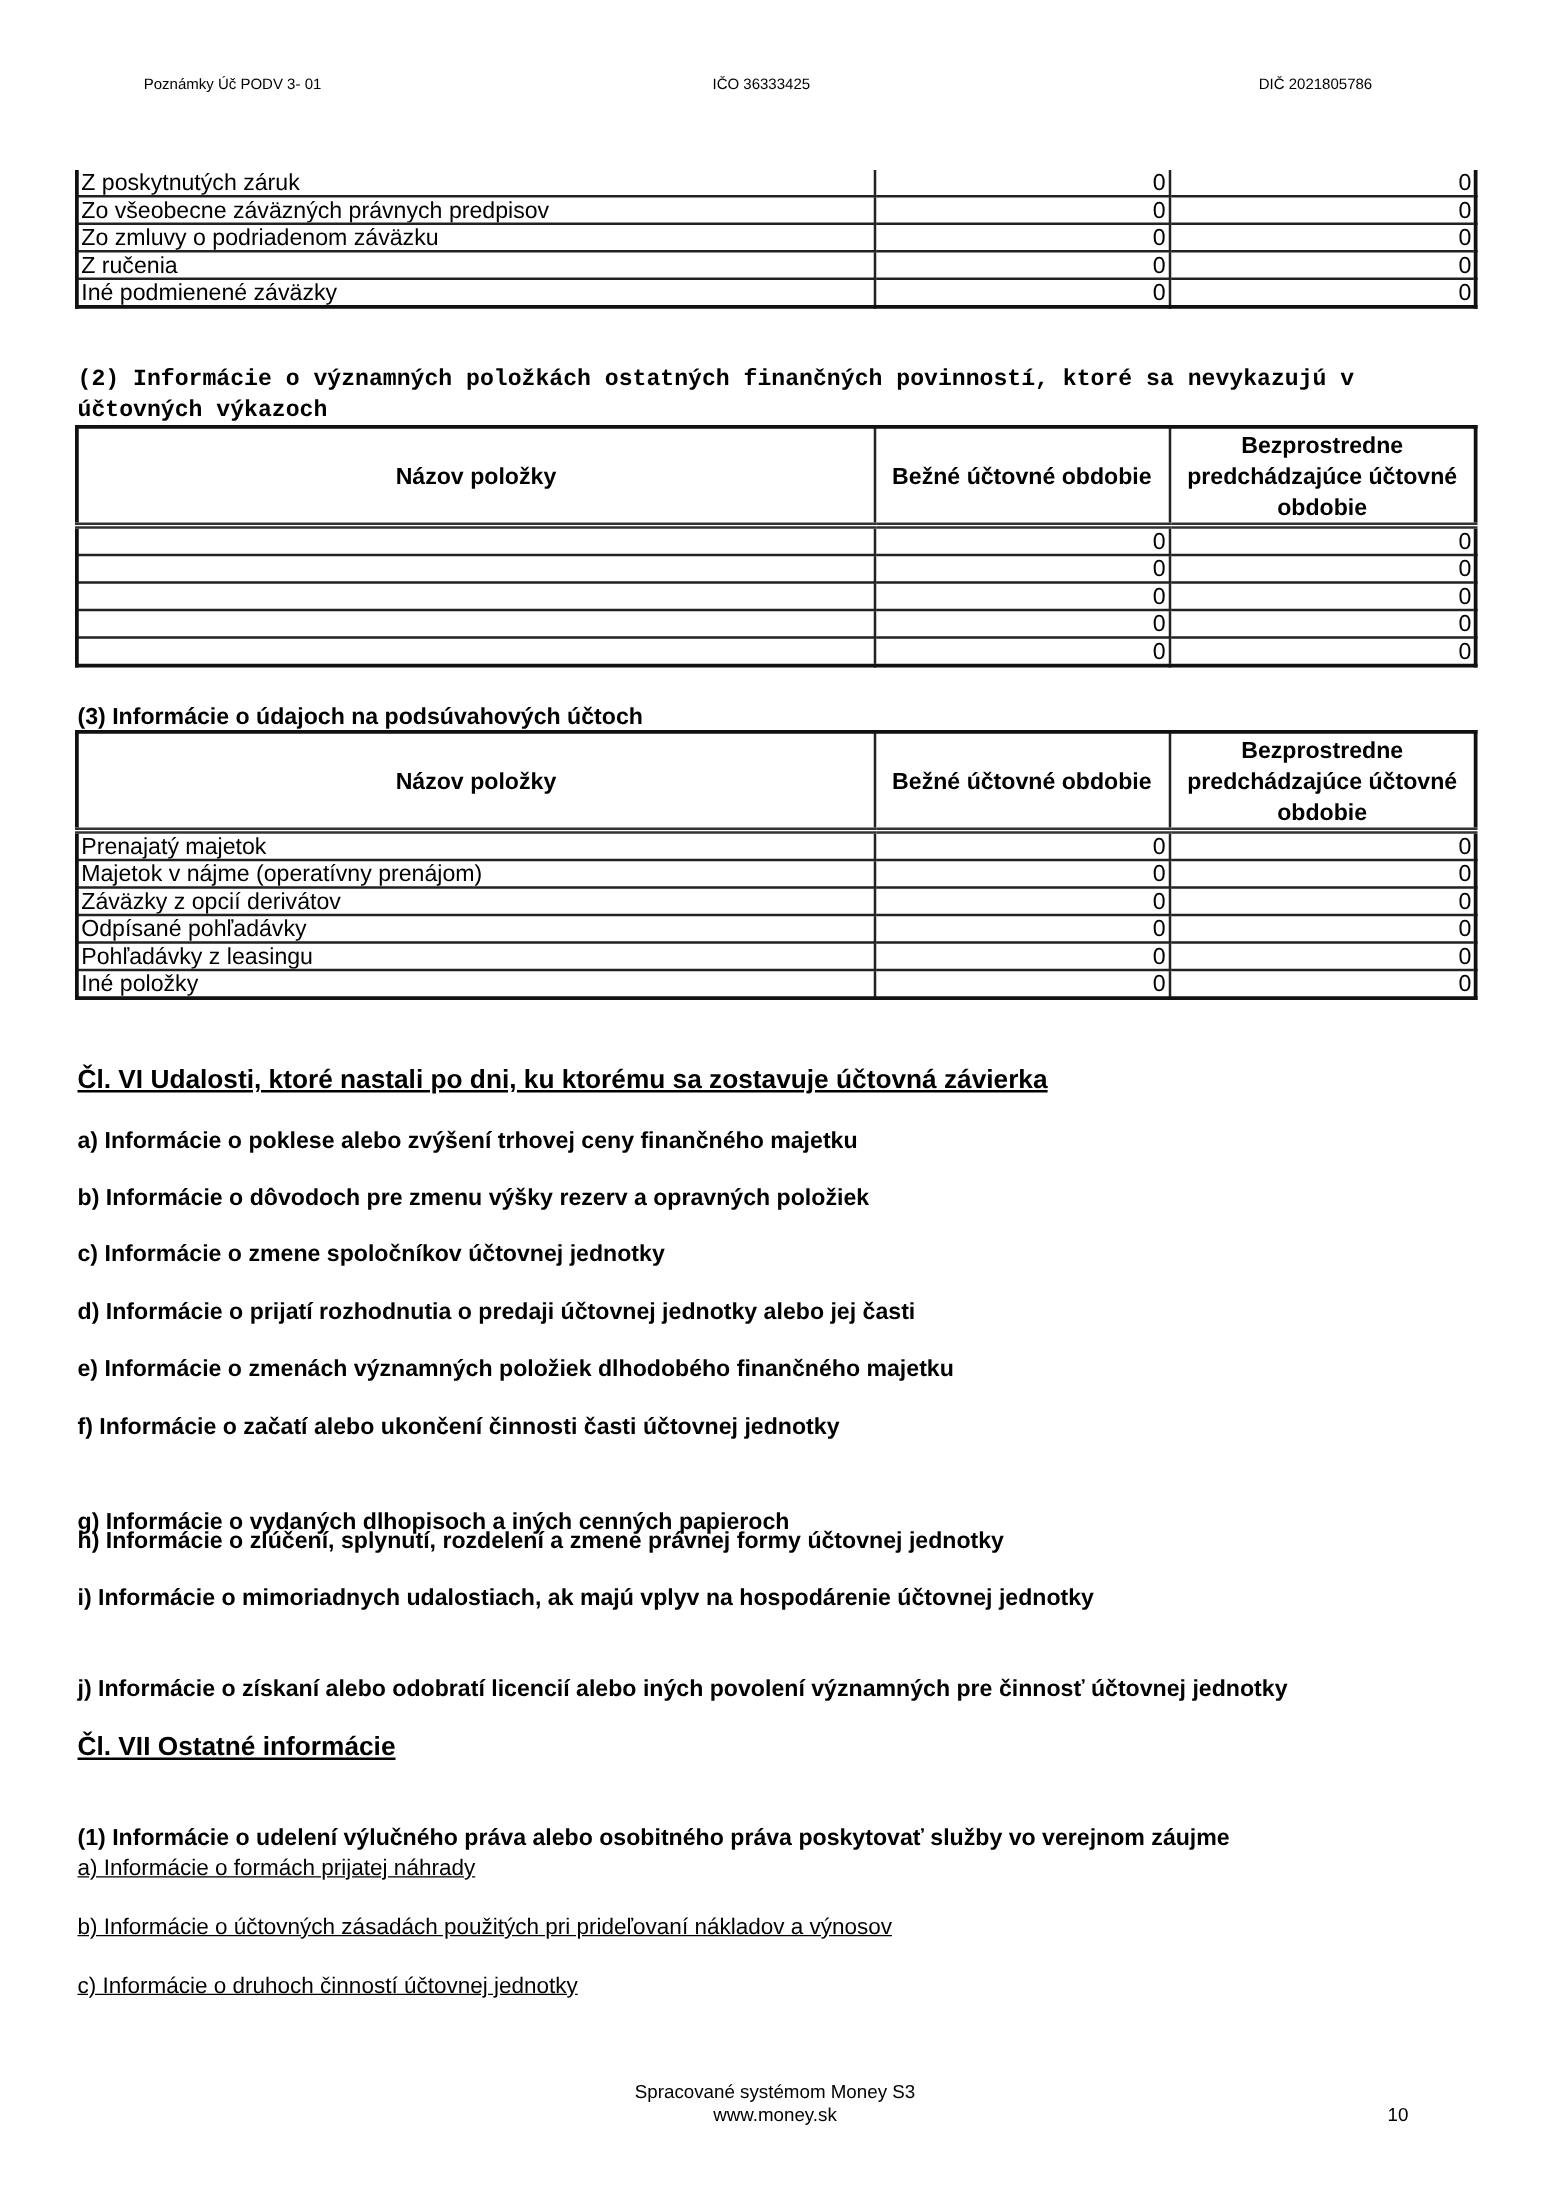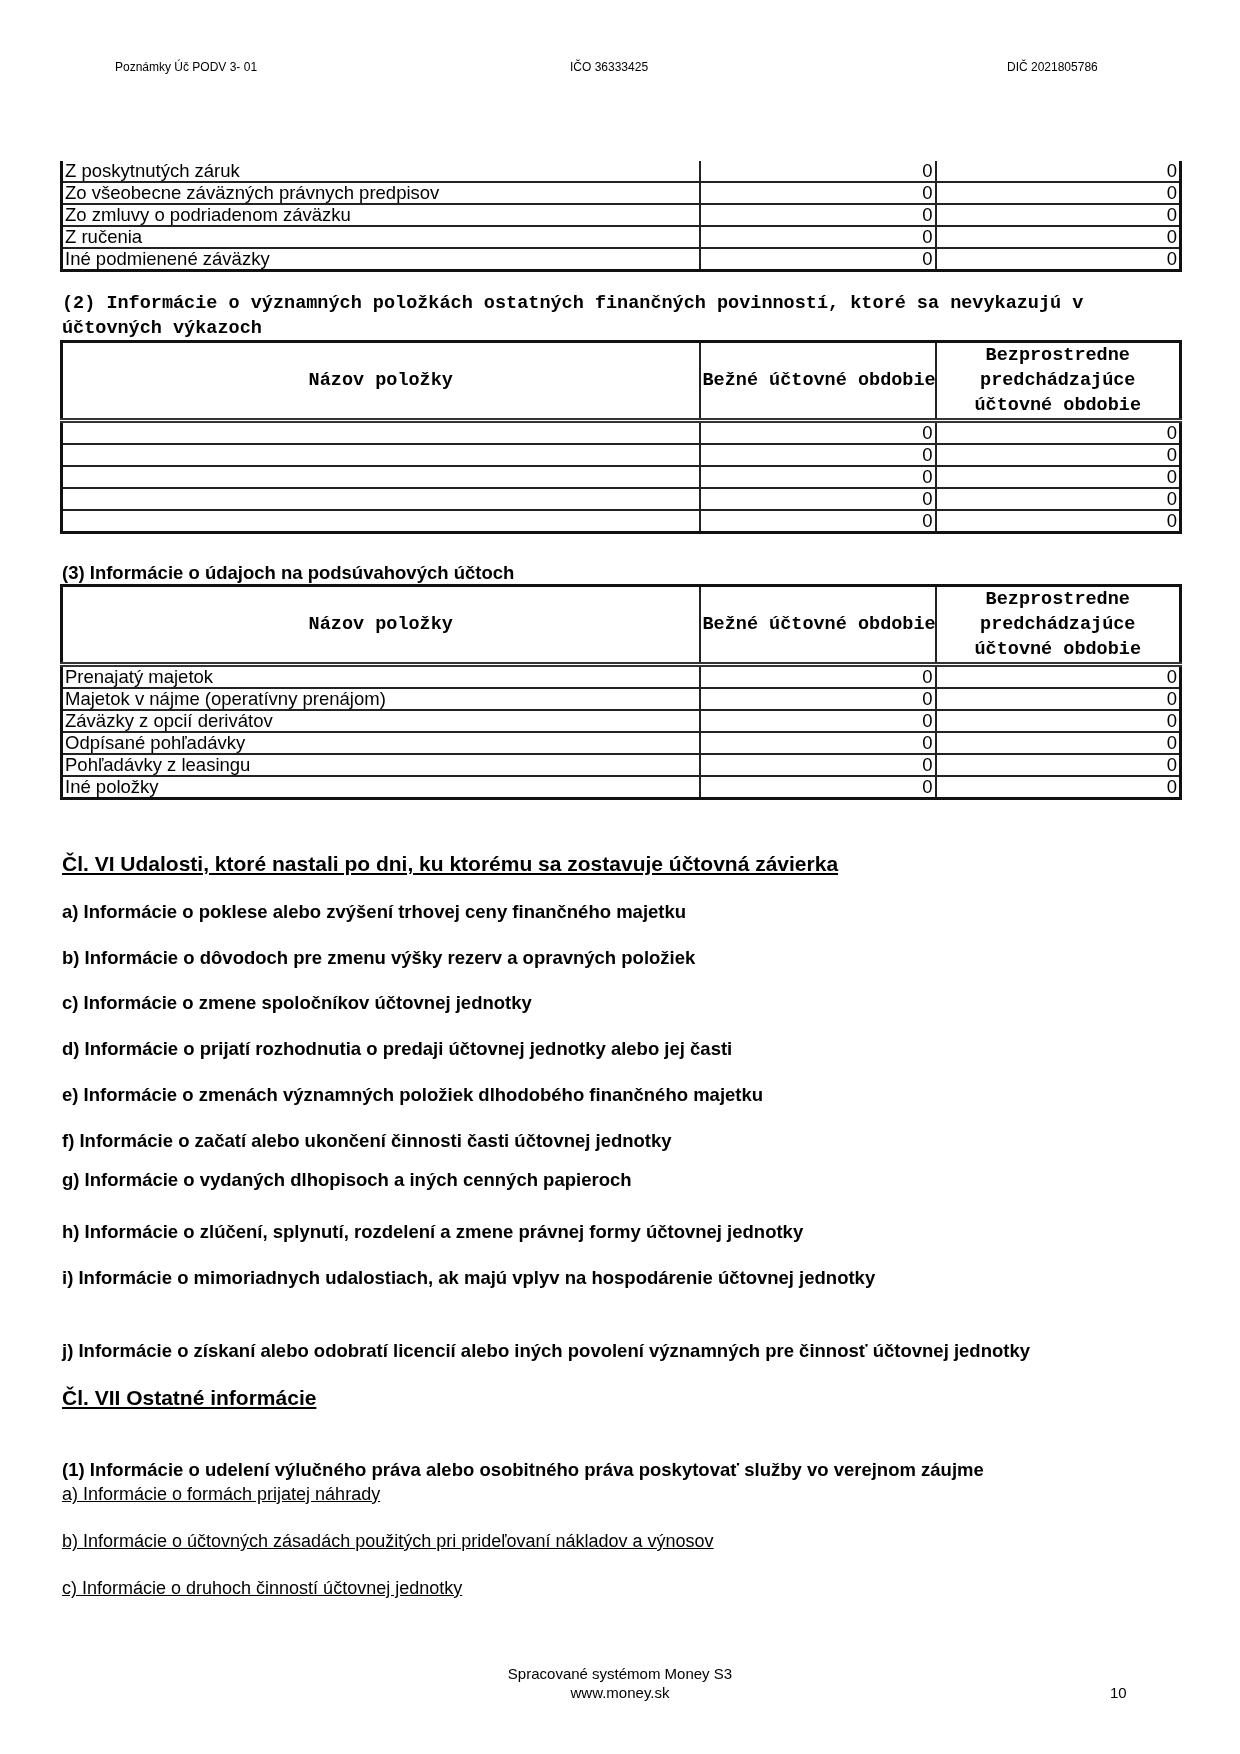--- a/index.html
+++ b/index.html
@@ -25,21 +25,21 @@
       border: 2px solid #222; padding: 0 2px; height: 20px; line-height: 20px;
       white-space: nowrap; overflow: hidden;
     }
     table.grid td.num { text-align: right; }
     table.grid td.lbl { text-align: left; }
     table.grid.framed { border: 3px solid #111; }
     table.grid.t1 { border-left: 3px solid #111; border-right: 3px solid #111; border-bottom: 3px solid #111; }
     table.grid.t1 tr:first-child td { border-top: none; }
     table.grid th {
       border: 2px solid #222; font-weight: bold; font-size: 18.5px; line-height: 25px;
-      padding: 0 2px; text-align: center; vertical-align: middle; font-family: Liberation Mono, monospace;
+      padding: 0 2px; text-align: center; vertical-align: middle;
     }
     table.grid tr.head th { border-bottom: 5px double #333; height: 75px; }
     table.grid tr.head th.mid { white-space: nowrap; }
 
     .sec {
       position: absolute; left: 62px; font-weight: bold; font-size: 18.5px; line-height: 25px;
     }
     .art {
       position: absolute; left: 62px; font-weight: bold; font-size: 21px; text-decoration: underline;
     }
@@ -47,21 +47,21 @@
     .sub { position: absolute; left: 62px; font-size: 18px; text-decoration: underline; }
     .foot { position: absolute; font-size: 15px; text-align: center; }
   </style>
 </head>
 <body>
 
 <div class="abs hdr hdr-left">Poznámky Úč PODV 3- 01</div>
 <div class="abs hdr hdr-mid">IČO 36333425</div>
 <div class="abs hdr hdr-right">DIČ 2021805786</div>
 
-<table class="grid t1" style="top:161px;">
+<table class="grid t1" style="top:136px;">
   <colgroup>
       <col class="c1">
       <col class="c2">
       <col class="c3">
     </colgroup>
   <tbody>
     <tr>
       <td class="lbl">Z poskytnutých záruk</td>
       <td class="num">0</td>
       <td class="num">0</td>
@@ -180,21 +180,21 @@
   </tbody>
 </table>
 
 <div class="art" style="top:852px;">Čl. VI Udalosti, ktoré nastali po dni, ku ktorému sa zostavuje účtovná závierka</div>
 <div class="item" style="top:901px;">a) Informácie o poklese alebo zvýšení trhovej ceny finančného majetku</div>
 <div class="item" style="top:947px;">b) Informácie o dôvodoch pre zmenu výšky rezerv a opravných položiek</div>
 <div class="item" style="top:992px;">c) Informácie o zmene spoločníkov účtovnej jednotky</div>
 <div class="item" style="top:1038px;">d) Informácie o prijatí rozhodnutia o predaji účtovnej jednotky alebo jej časti</div>
 <div class="item" style="top:1084px;">e) Informácie o zmenách významných položiek dlhodobého finančného majetku</div>
 <div class="item" style="top:1130px;">f) Informácie o začatí alebo ukončení činnosti časti účtovnej jednotky</div>
-<div class="item" style="top:1169px;">g) Informácie o vydaných dlhopisoch a iných cenných papieroch</div>
+<div class="item" style="top:1206px;">g) Informácie o vydaných dlhopisoch a iných cenných papieroch</div>
 <div class="item" style="top:1221px;">h) Informácie o zlúčení, splynutí, rozdelení a zmene právnej formy účtovnej jednotky</div>
 <div class="item" style="top:1267px;">i) Informácie o mimoriadnych udalostiach, ak majú vplyv na hospodárenie účtovnej jednotky</div>
 <div class="item" style="top:1340px;">j) Informácie o získaní alebo odobratí licencií alebo iných povolení významných pre činnosť účtovnej jednotky</div>
 
 <div class="art" style="top:1386px;">Čl. VII Ostatné informácie</div>
 <div class="item" style="top:1459px;">(1) Informácie o udelení výlučného práva alebo osobitného práva poskytovať služby vo verejnom záujme</div>
 <div class="sub" style="top:1484px;">a) Informácie o formách prijatej náhrady</div>
 <div class="sub" style="top:1531px;">b) Informácie o účtovných zásadách použitých pri prideľovaní nákladov a výnosov</div>
 <div class="sub" style="top:1578px;">c) Informácie o druhoch činností účtovnej jednotky</div>
 

